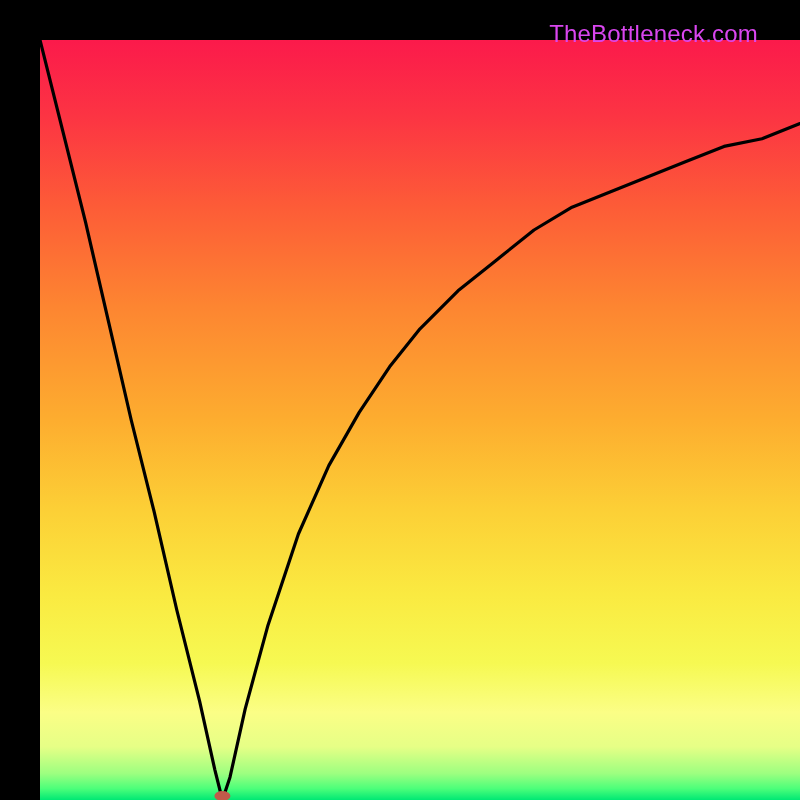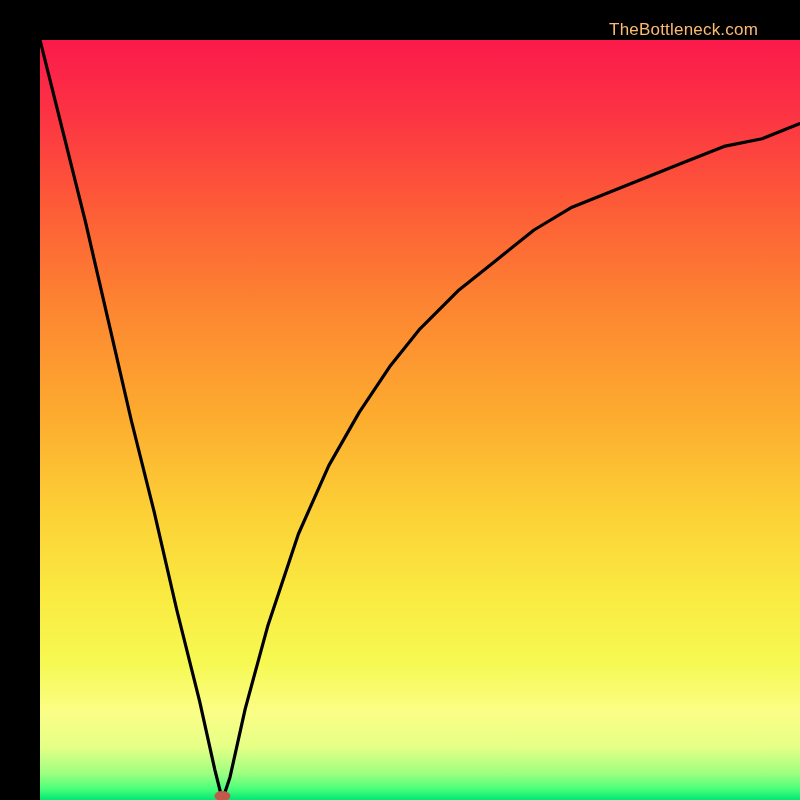--- a/index.html
+++ b/index.html
@@ -22,23 +22,23 @@
     position: absolute;
     left: 20px;
     top: 20px;
     width: 760px;
     height: 760px;
   }
   .watermark {
     position: absolute;
     top: 0px;
     right: 22px;
-    font-size: 17px;
+    font-size: 24px;
     font-weight: 500;
-    color: #fdba74;
+    color: #d946ef;
     letter-spacing: 0.2px;
     z-index: 5;
     user-select: none;
   }
   svg {
     display: block;
   }
 </style>
 </head>
 <body>

